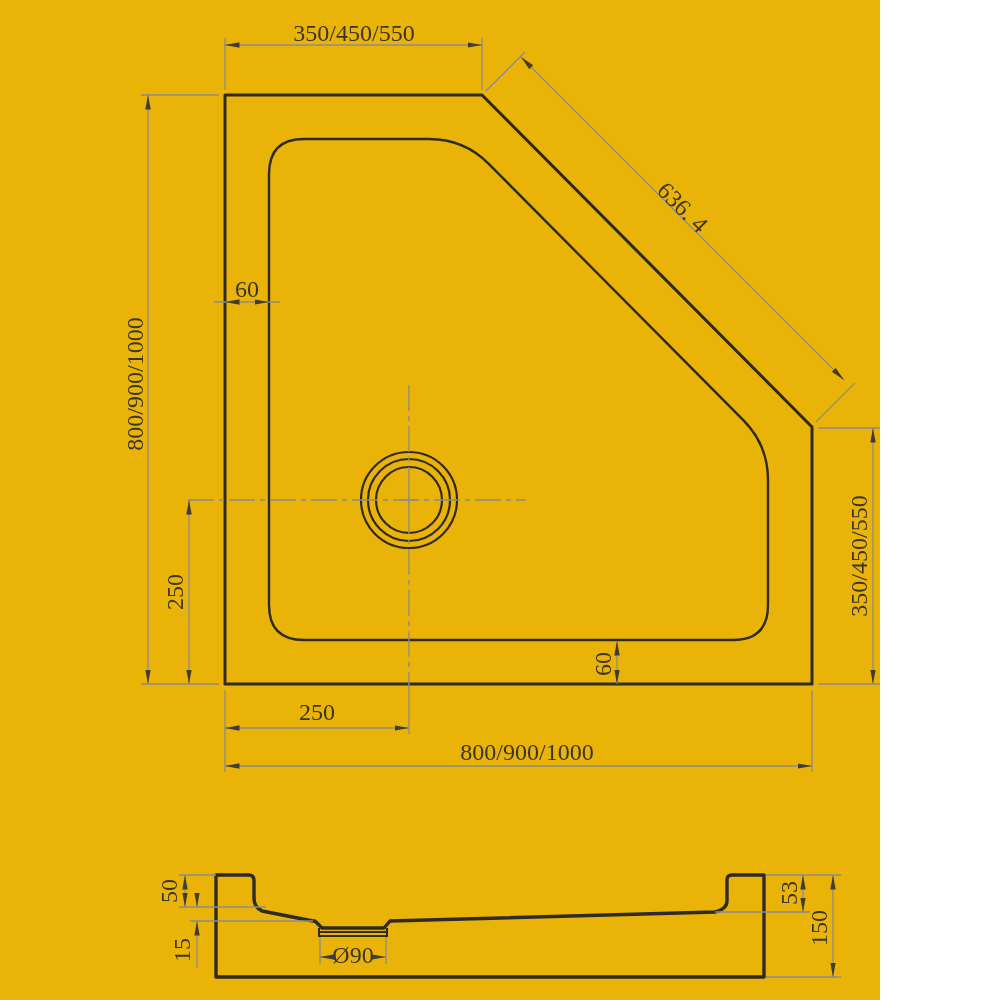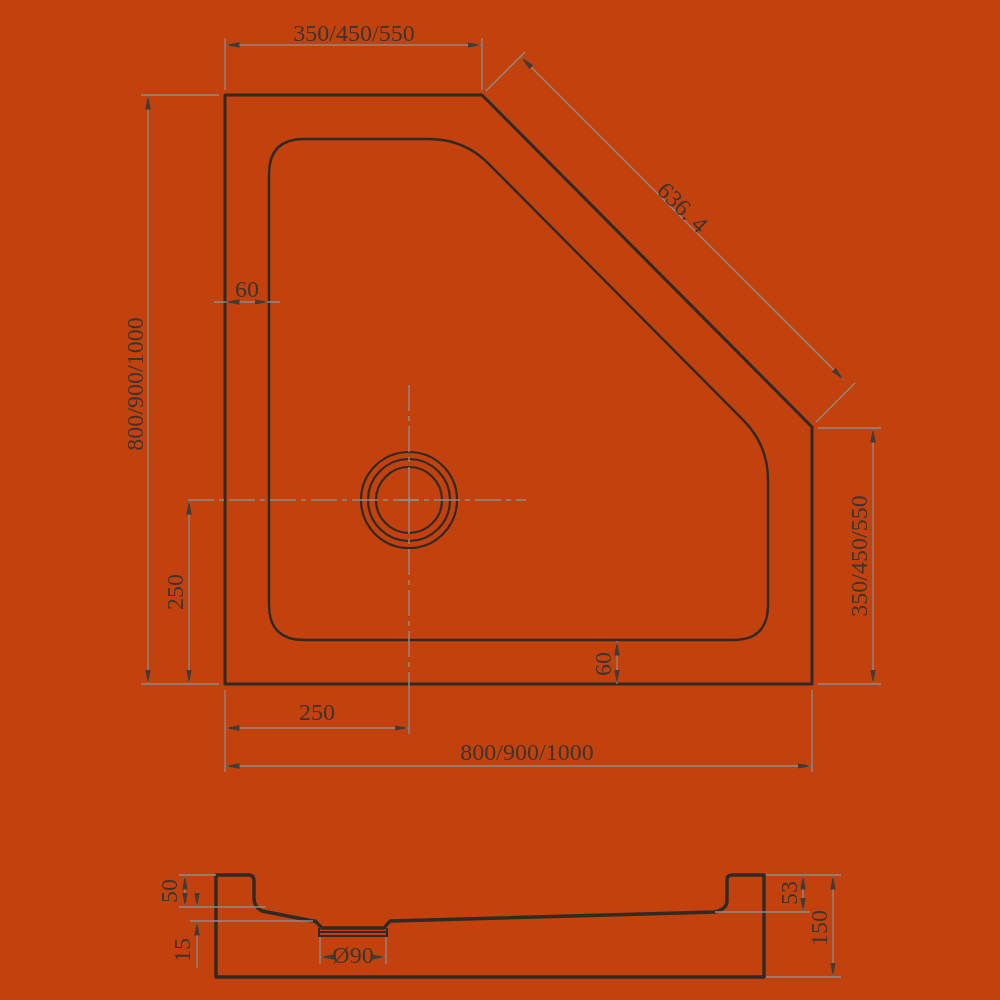--- a/index.html
+++ b/index.html
@@ -1,16 +1,16 @@
 <!DOCTYPE html>
 <html><head>
 <meta charset="utf-8">
 <style>
   html,body{margin:0;padding:0;background:#ffffff;}
-  .page{position:relative;width:1000px;height:1000px;background:#c2410c;overflow:hidden;}
+  .page{position:relative;width:880px;height:1000px;background:#eab308;overflow:hidden;}
   svg{display:block;}
   .outline{stroke:#2f2a25;fill:none;stroke-linejoin:round;stroke-linecap:round;}
   .thin{stroke:#2f2a25;fill:none;}
   .dim,.ext{stroke:#8d8d8b;stroke-width:1.3;fill:none;}
   .cl{stroke:#8d8d8b;stroke-width:1.4;fill:none;}
   text{fill:#3a3530;font-family:"Liberation Serif","DejaVu Serif",serif;font-size:24px;}
   .arr{fill:#413c36;}
 </style>
 </head>
 <body>

